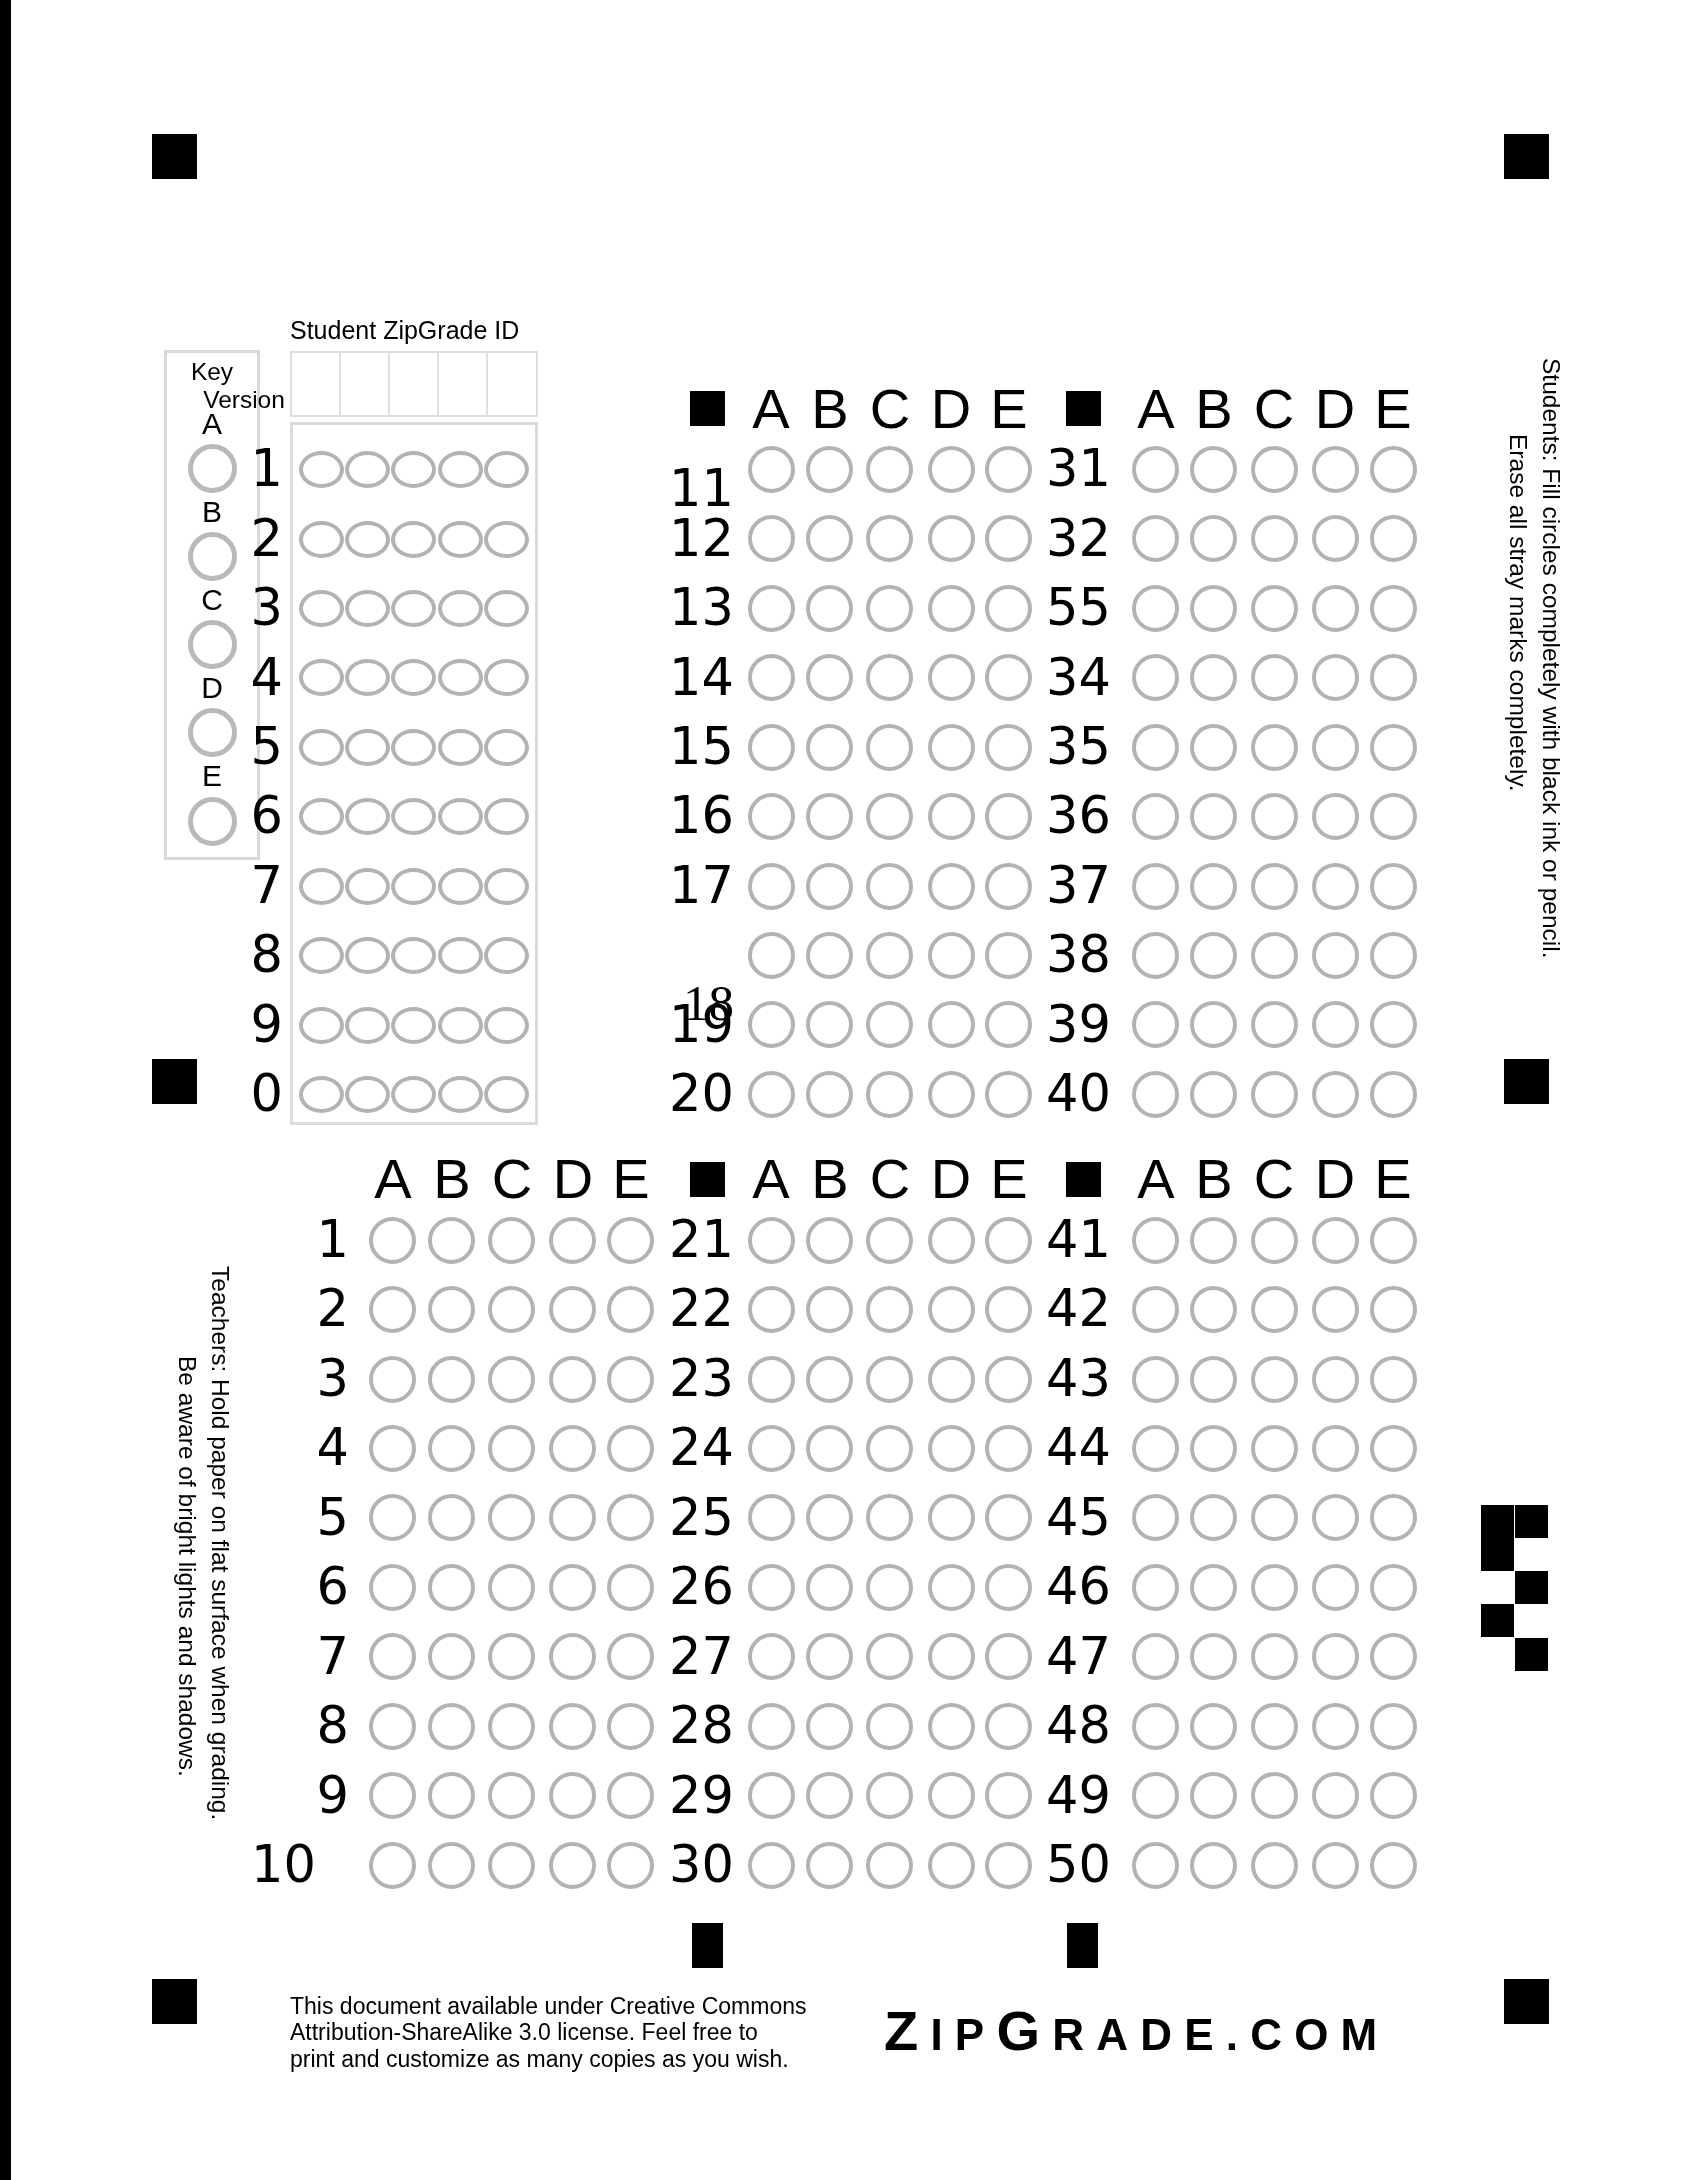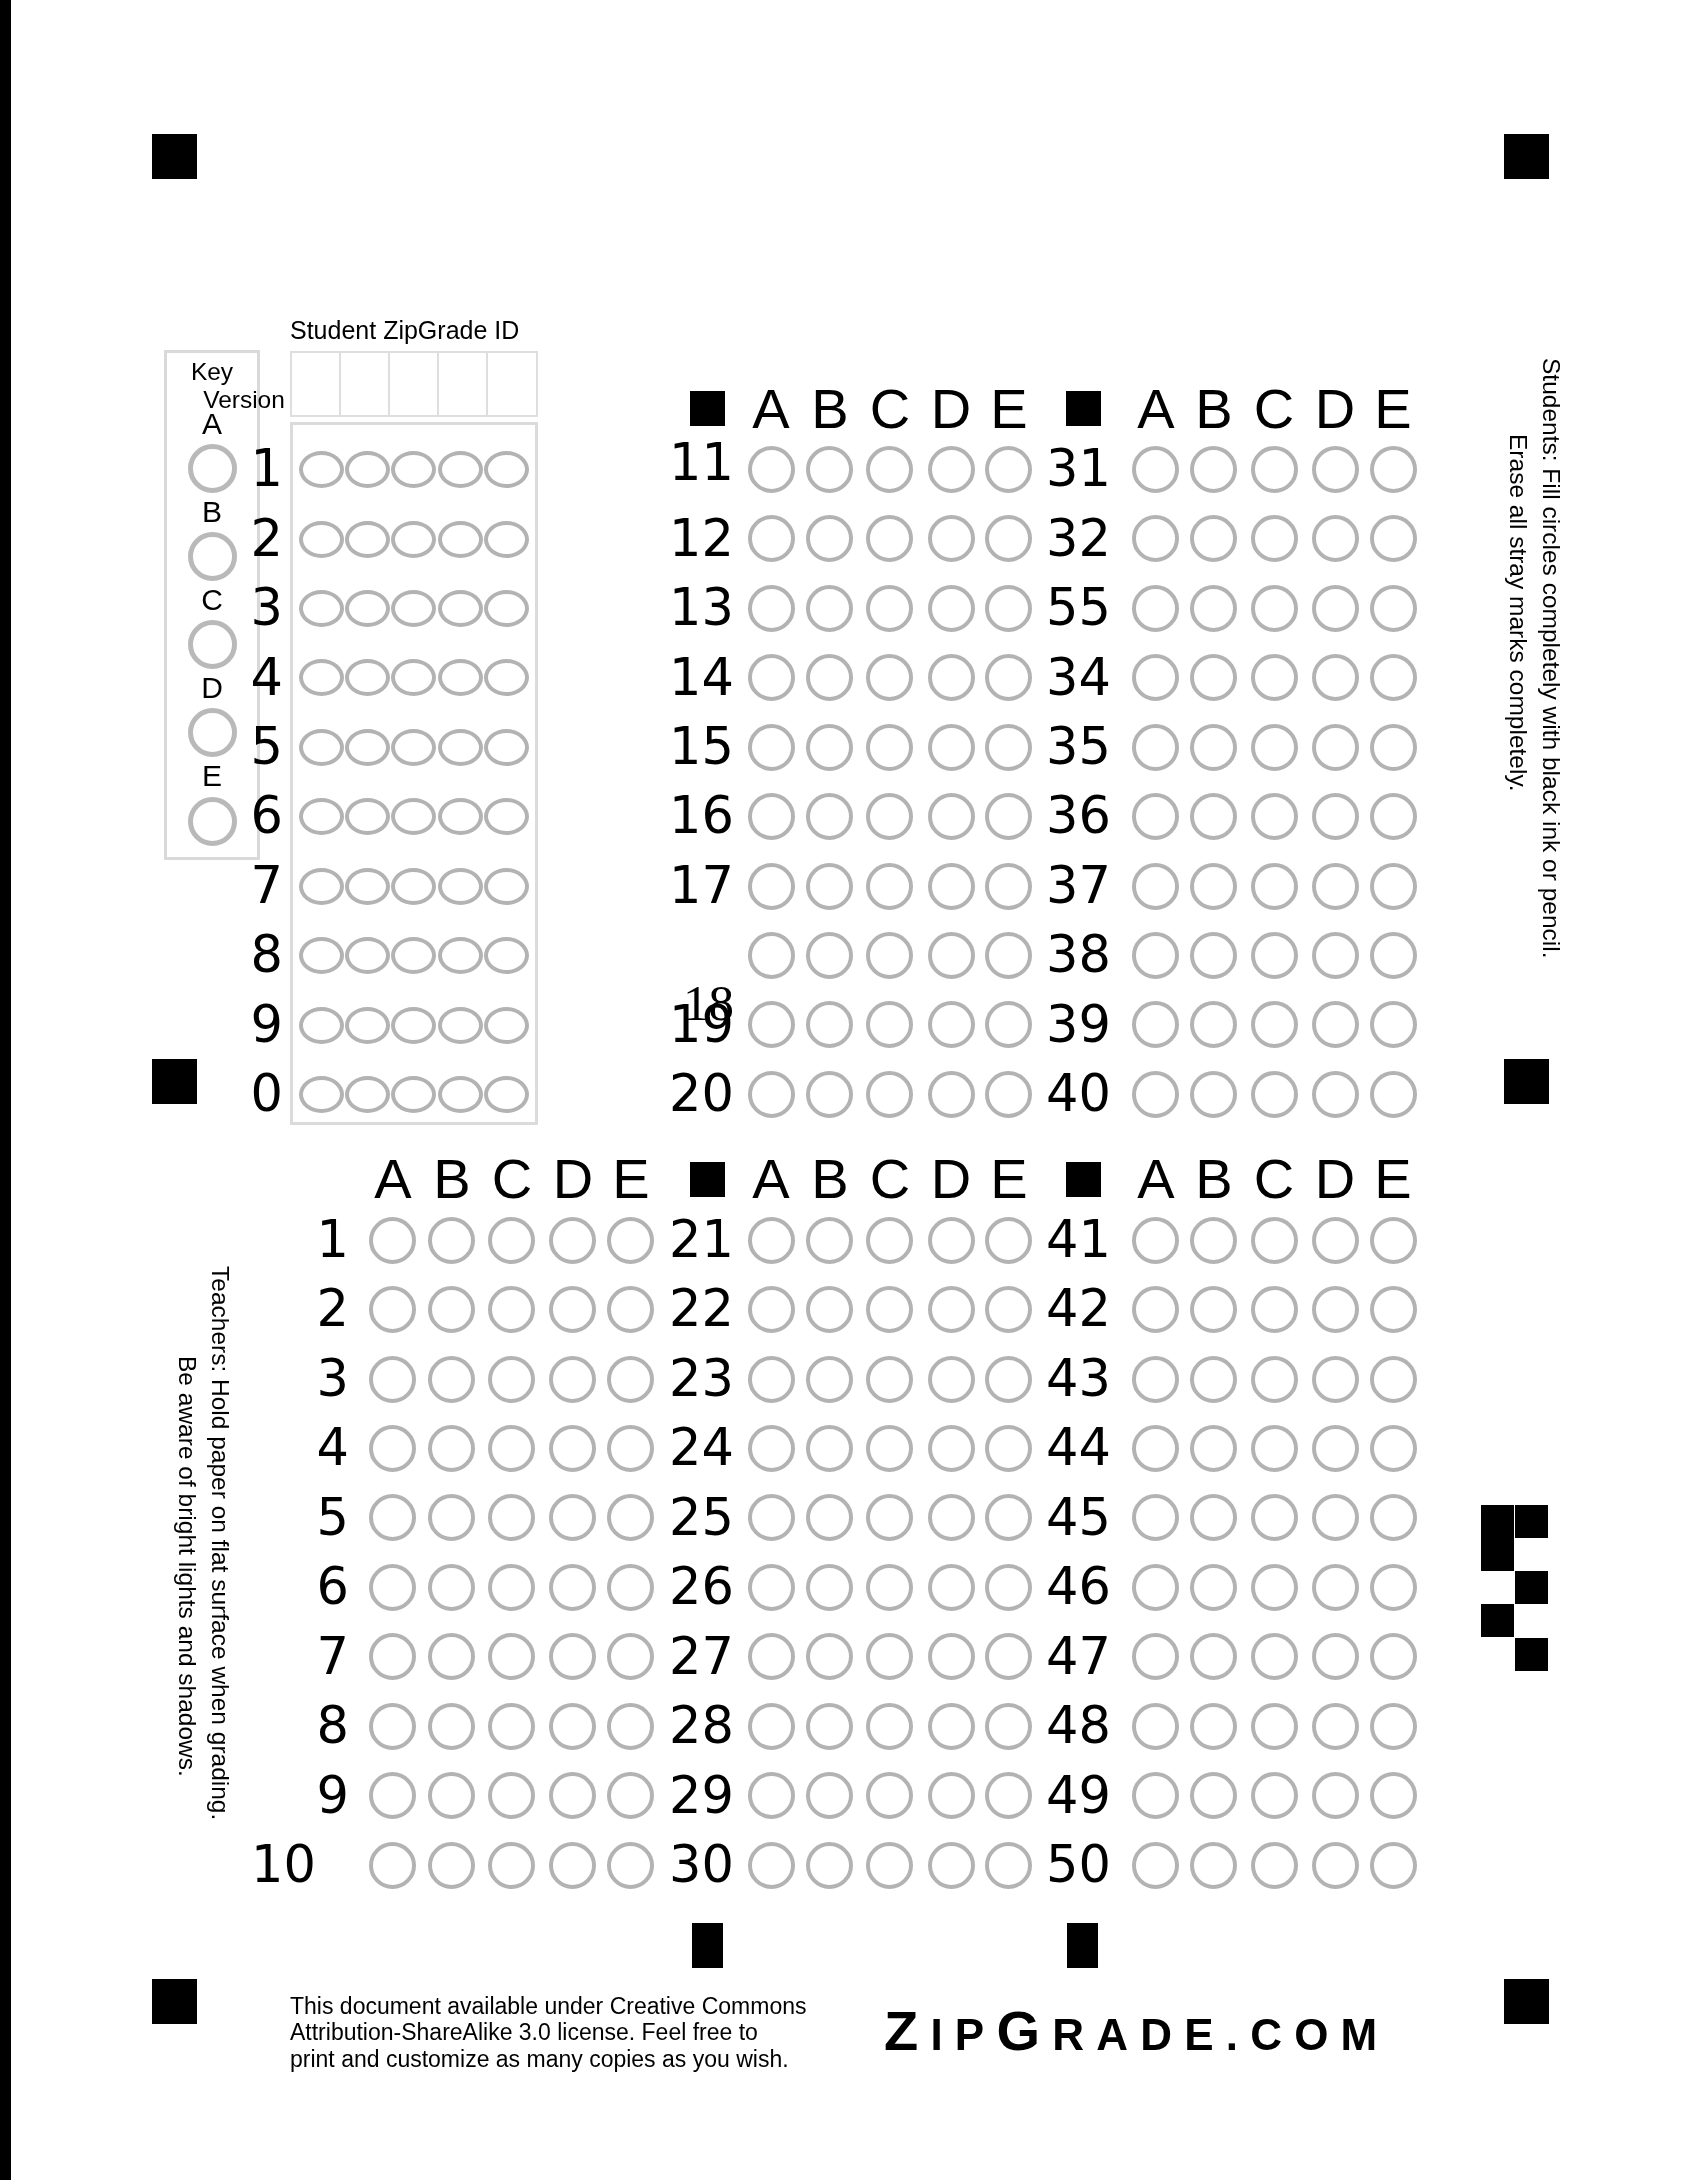--- a/index.html
+++ b/index.html
@@ -163,21 +163,21 @@
     <div class="bubble" style="left: 345px; top: 1076px; width: 45px; height: 37px; border-color: rgb(179, 179, 179);"></div>
     <div class="bubble" style="left: 391px; top: 1076px; width: 45px; height: 37px; border-color: rgb(179, 179, 179);"></div>
     <div class="bubble" style="left: 438px; top: 1076px; width: 45px; height: 37px; border-color: rgb(179, 179, 179);"></div>
     <div class="bubble" style="left: 484px; top: 1076px; width: 45px; height: 37px; border-color: rgb(179, 179, 179);"></div>
     <div class="sqmark" style="left: 690px; top: 391px; width: 35px; height: 35px;"></div>
     <div class="qletter" style="left: 771px; top: 409px;">A</div>
     <div class="qletter" style="left: 830px; top: 409px;">B</div>
     <div class="qletter" style="left: 890px; top: 409px;">C</div>
     <div class="qletter" style="left: 951px; top: 409px;">D</div>
     <div class="qletter" style="left: 1009px; top: 409px;">E</div>
-    <div class="qnum" style="left: 603px; top: 444px; width: 131px;">11</div>
+    <div class="qnum" style="left: 603px; top: 470px; width: 131px;">11</div>
     <div class="bubble" style="left: 748px; top: 446px; width: 47px; height: 47px; border-color: rgb(179, 179, 179);"></div>
     <div class="bubble" style="left: 806px; top: 446px; width: 47px; height: 47px; border-color: rgb(179, 179, 179);"></div>
     <div class="bubble" style="left: 866px; top: 446px; width: 47px; height: 47px; border-color: rgb(179, 179, 179);"></div>
     <div class="bubble" style="left: 928px; top: 446px; width: 47px; height: 47px; border-color: rgb(179, 179, 179);"></div>
     <div class="bubble" style="left: 985px; top: 446px; width: 47px; height: 47px; border-color: rgb(179, 179, 179);"></div>
     <div class="qnum" style="left: 603px; top: 520px; width: 131px;">12</div>
     <div class="bubble" style="left: 748px; top: 515px; width: 47px; height: 47px; border-color: rgb(179, 179, 179);"></div>
     <div class="bubble" style="left: 806px; top: 515px; width: 47px; height: 47px; border-color: rgb(179, 179, 179);"></div>
     <div class="bubble" style="left: 866px; top: 515px; width: 47px; height: 47px; border-color: rgb(179, 179, 179);"></div>
     <div class="bubble" style="left: 928px; top: 515px; width: 47px; height: 47px; border-color: rgb(179, 179, 179);"></div>

